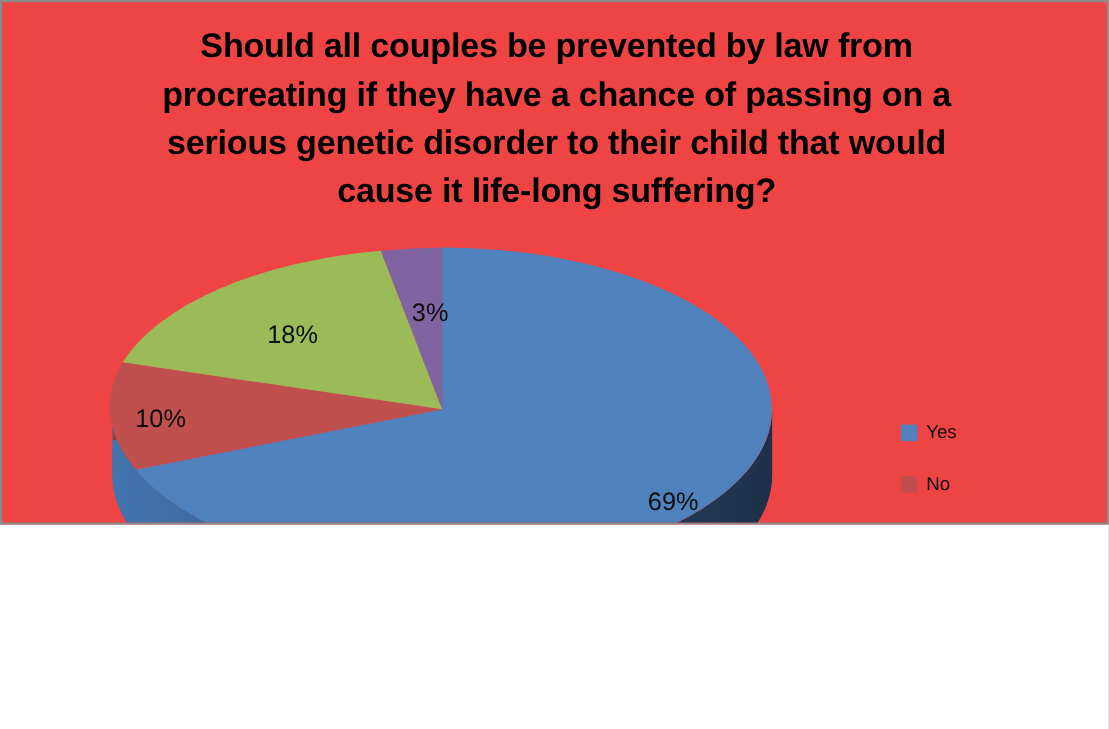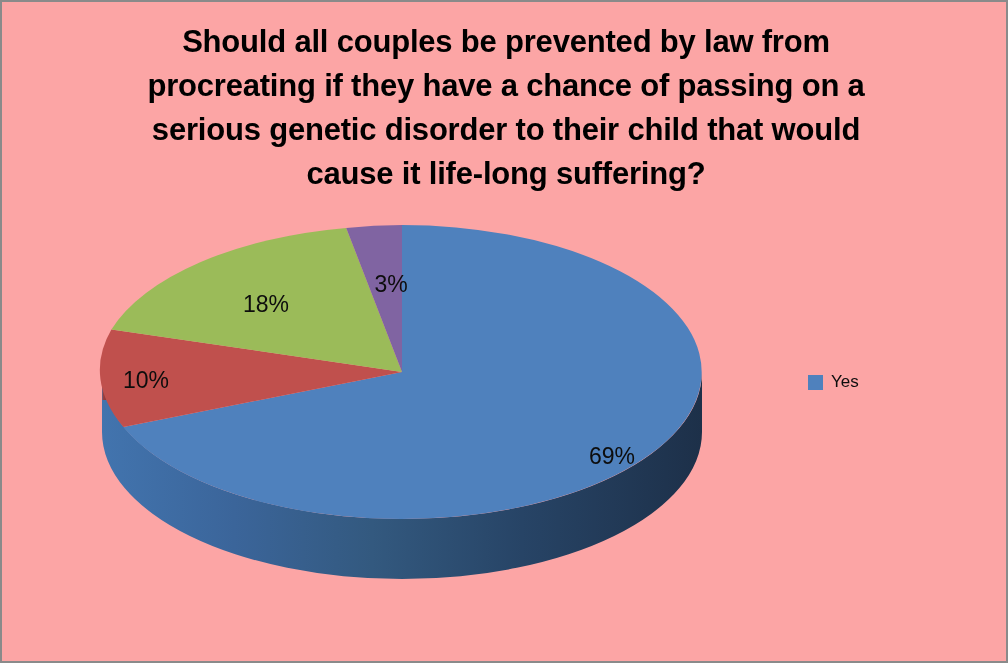--- a/index.html
+++ b/index.html
@@ -3,22 +3,22 @@
 <meta charset="utf-8">
 <style>
   html, body {
     margin: 0;
     padding: 0;
     background: #ffffff;
   }
   #canvas {
     position: relative;
     width: 1008px;
-    height: 663px;
-    background: #fca5a5;
+    height: 477px;
+    background: #ef4444;
     box-sizing: border-box;
     border: 2px solid #8a8a8a;
     overflow: hidden;
     font-family: "Liberation Sans", sans-serif;
   }
   #chart-title {
     position: absolute;
     left: 60px;
     top: 18px;
     width: 888px;
@@ -51,21 +51,21 @@
   #legend {
     position: absolute;
     left: 806px;
     top: 362px;
     width: 190px;
   }
   .legend-item {
     display: flex;
     align-items: center;
     height: 36px;
-    margin: 0;
+    margin: 11px;
   }
   .legend-swatch {
     width: 15px;
     height: 15px;
     margin-right: 8px;
     flex: 0 0 auto;
   }
   .legend-label {
     font-family: "Liberation Sans", sans-serif;
     font-size: 17px;
@@ -136,15 +136,19 @@
       <text class="slice-label" x="264" y="110" text-anchor="middle">18%</text>
       <text class="slice-label" x="389" y="90" text-anchor="middle">3%</text>
     </svg>
   </div>
 
   <div id="legend">
     <div class="legend-item">
       <span class="legend-swatch" style="background:#4f81bd"></span>
       <span class="legend-label">Yes</span>
     </div>
+    <div class="legend-item">
+      <span class="legend-swatch" style="background:#c0504d"></span>
+      <span class="legend-label">No</span>
+    </div>
   </div>
 
 </div>
 
 </body></html>

